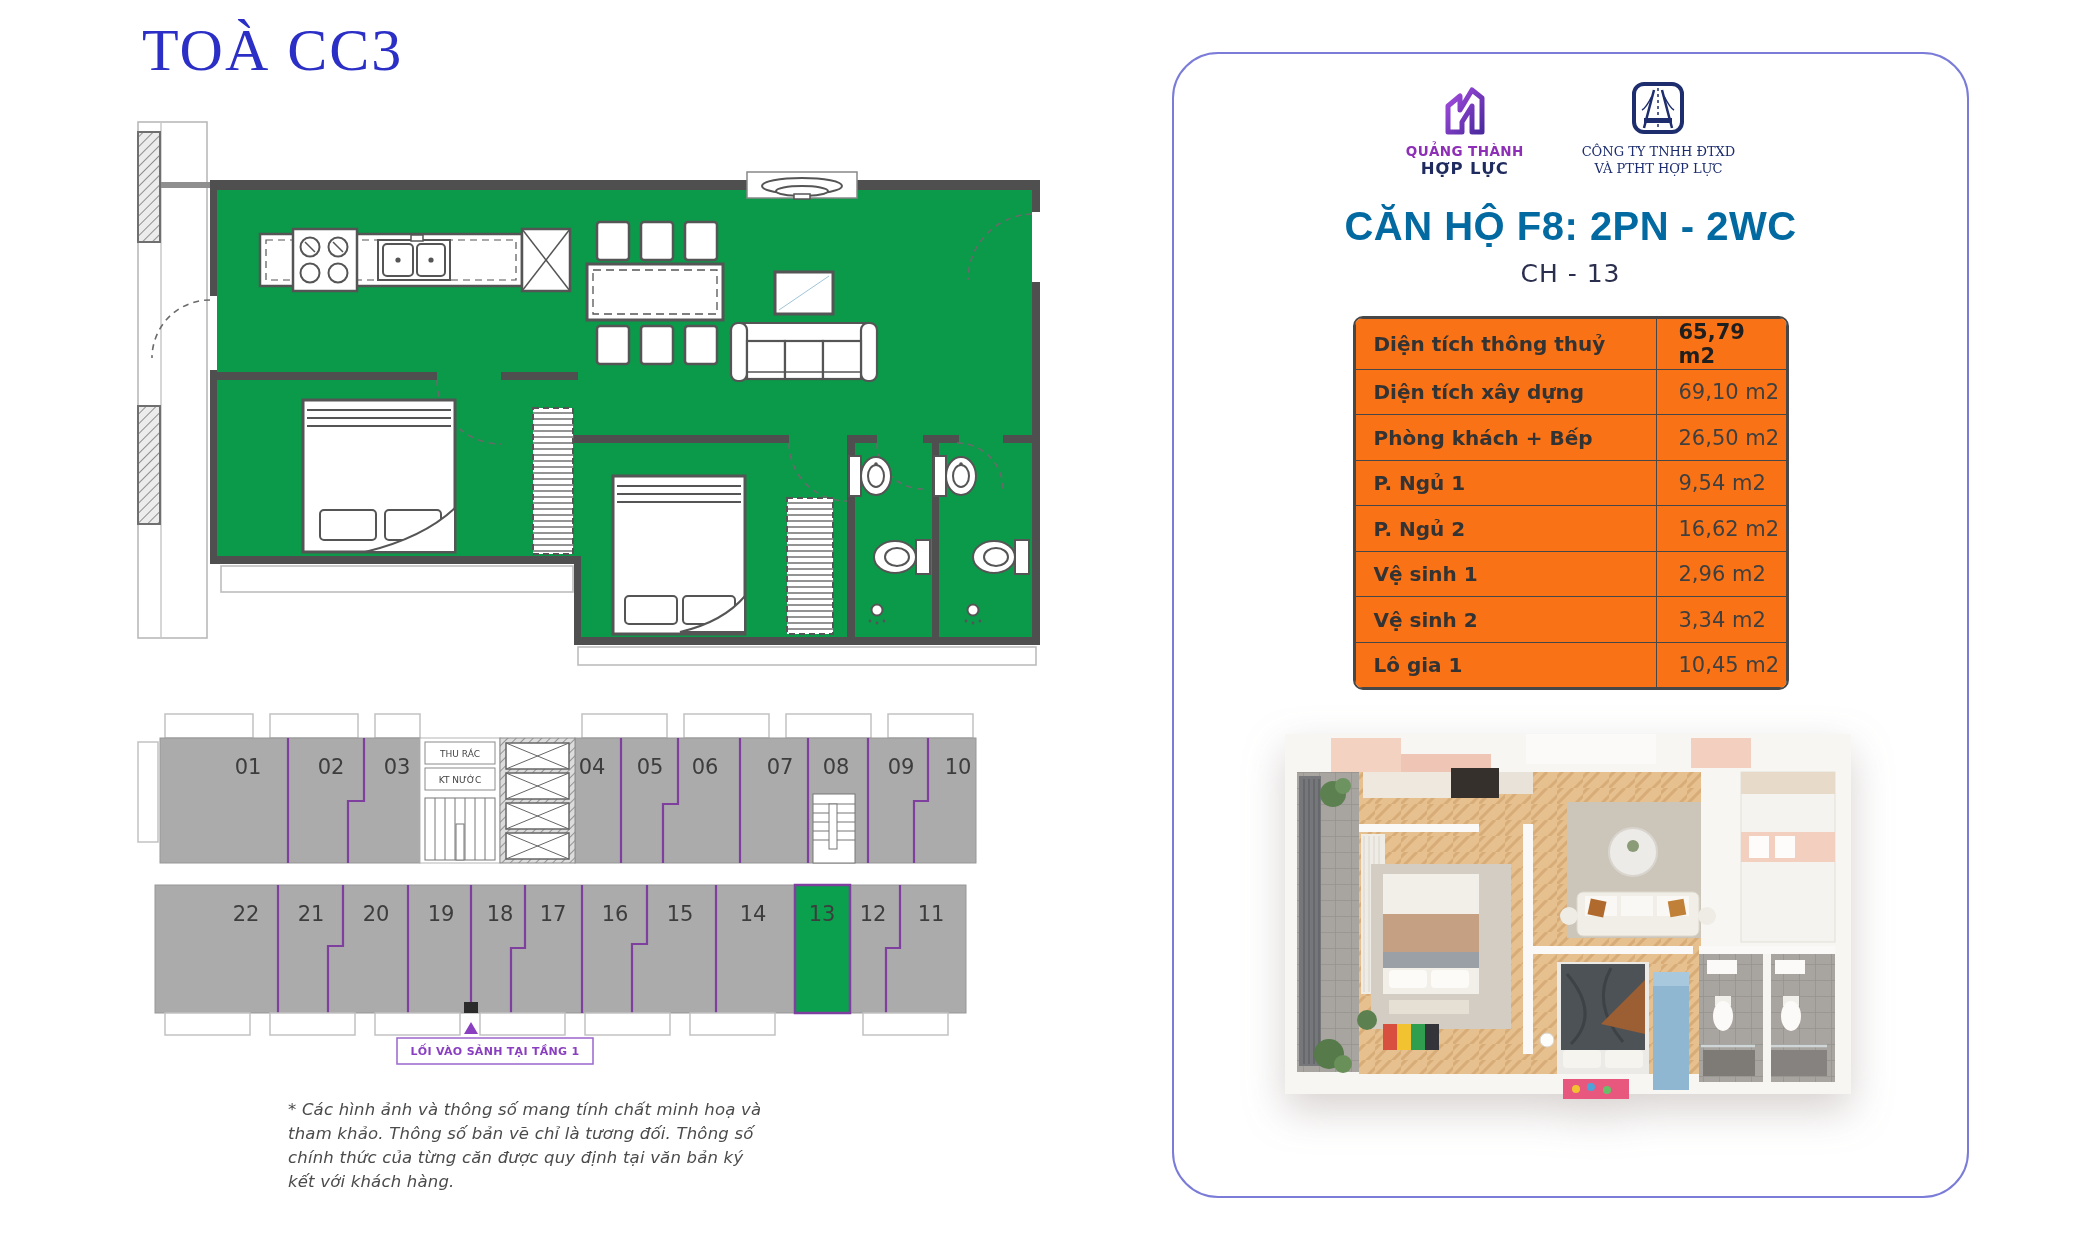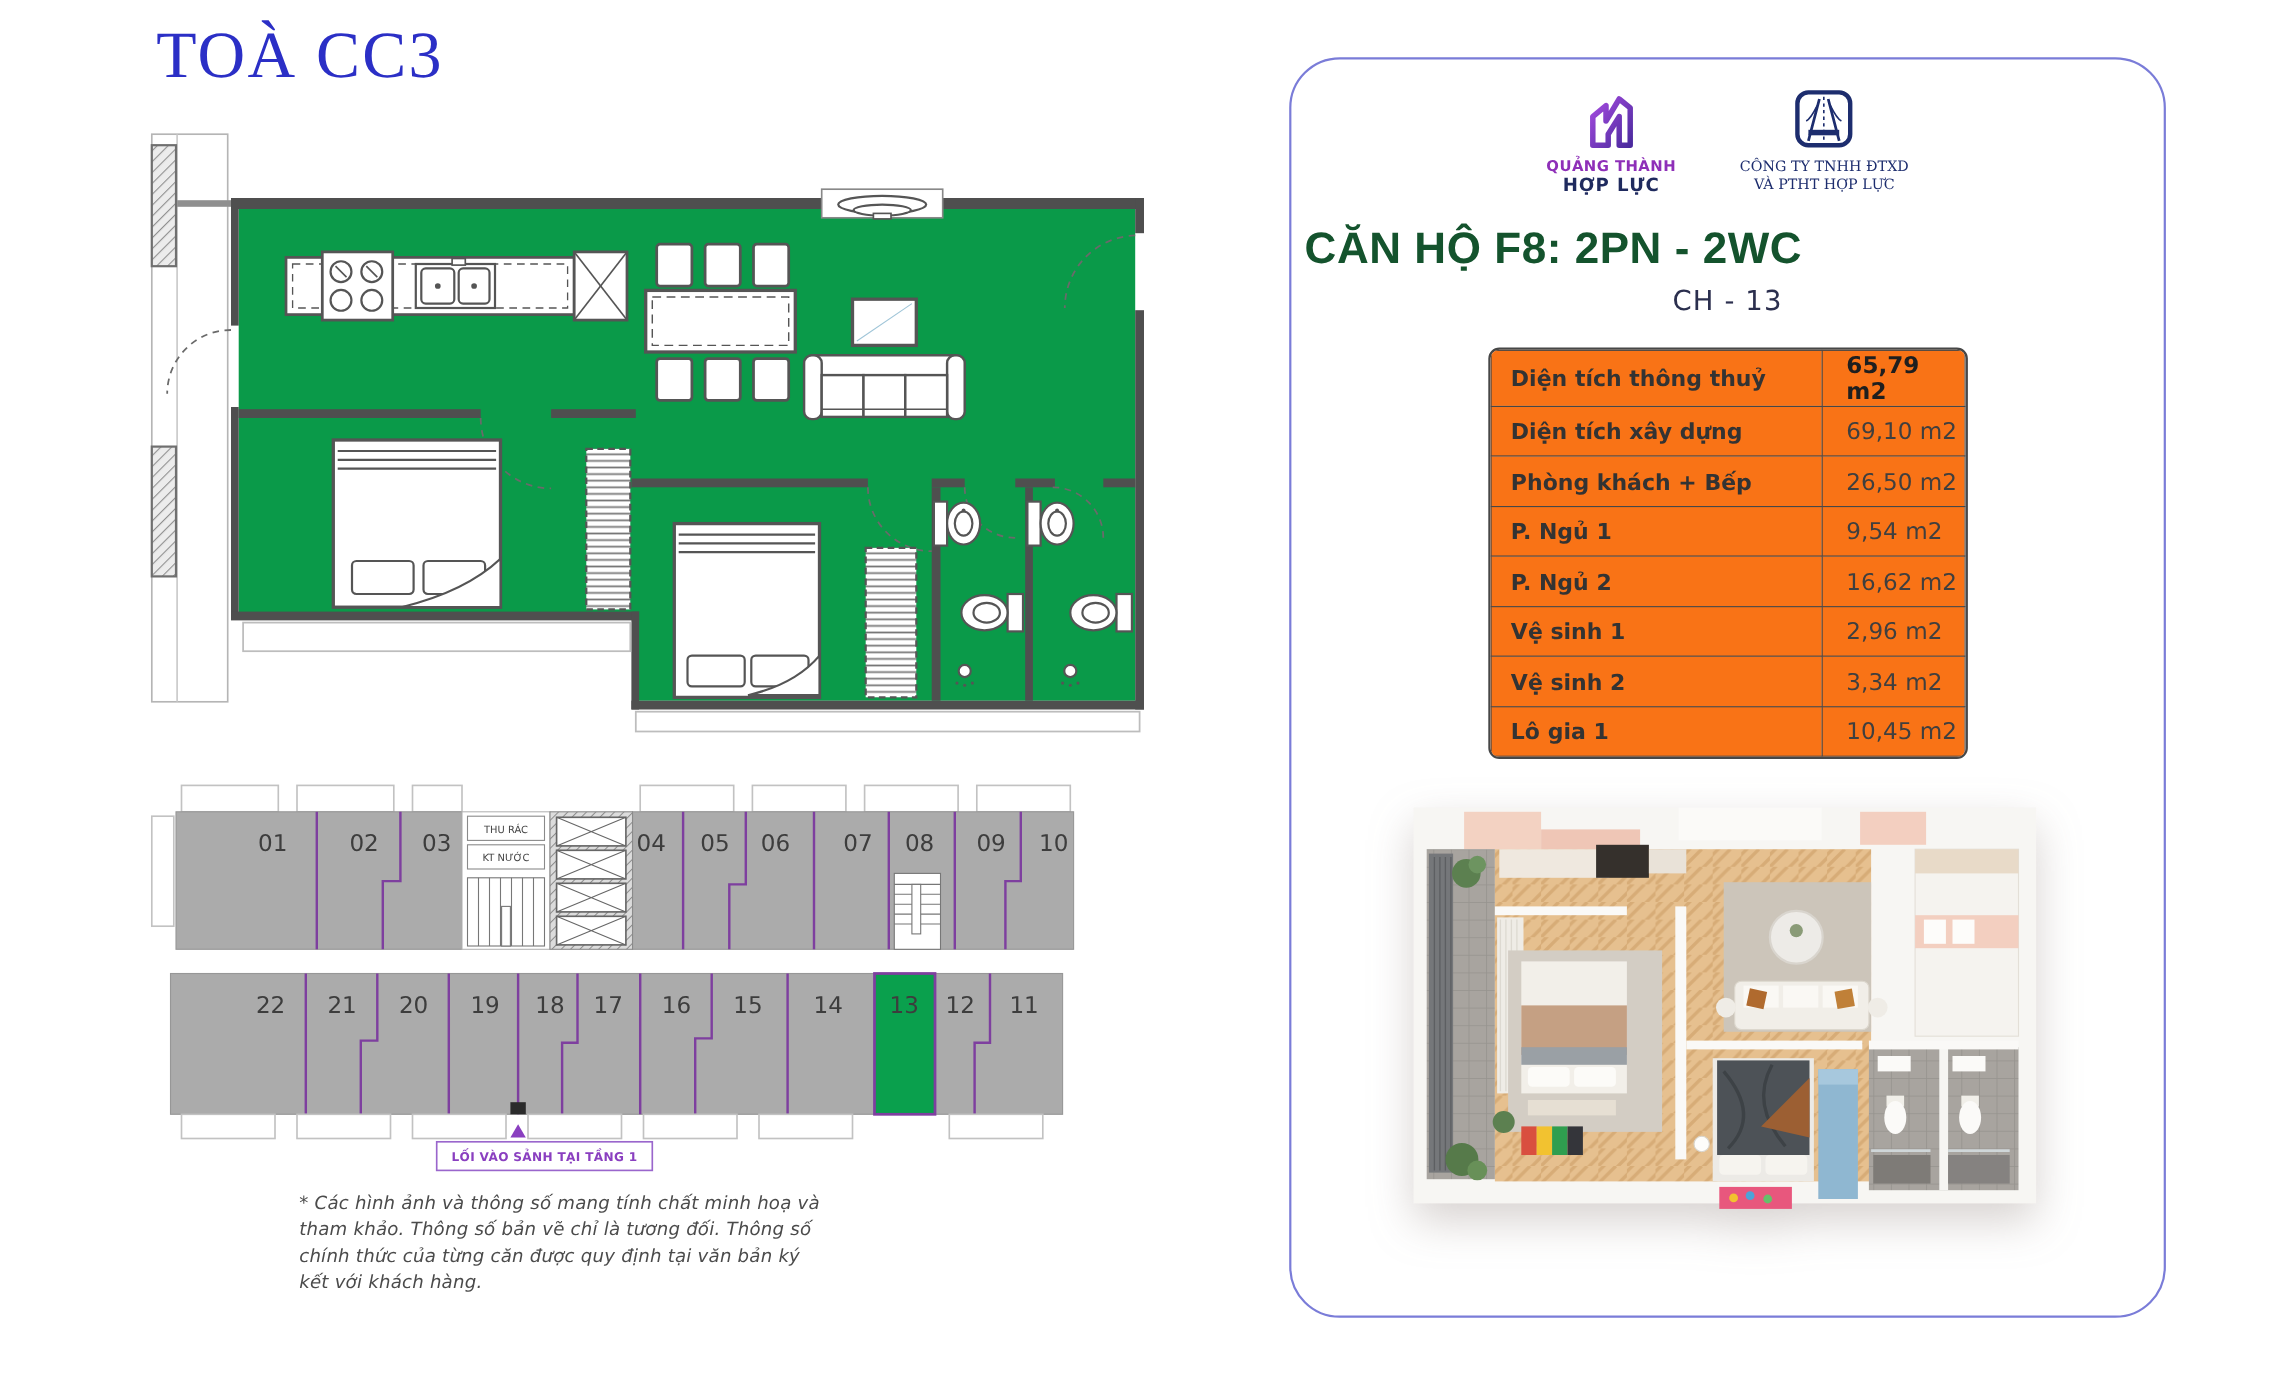--- a/index.html
+++ b/index.html
@@ -3,31 +3,31 @@
 <meta charset="utf-8">
 <style>
   html,body{margin:0;padding:0;}
   body{width:2084px;height:1250px;position:relative;background:#ffffff;overflow:hidden;
        font-family:"DejaVu Sans","Liberation Sans",sans-serif;}
   #building-title{position:absolute;left:142px;top:16px;margin:0;
        font-family:"Liberation Serif","DejaVu Serif",serif;font-weight:500;
        font-size:60px;letter-spacing:2px;color:#2b2fc6;}
   svg.plan{position:absolute;left:135px;top:110px;width:915px;height:558px;}
   svg.plate{position:absolute;left:135px;top:686px;width:870px;height:390px;}
-  #disclaimer{position:absolute;left:272px;top:1082px;width:478px;margin:0;
+  #disclaimer{position:absolute;left:272px;top:1082px;width:478px;margin:16px;
        font-size:16.5px;font-style:italic;color:#4b4b4b;line-height:1.45;letter-spacing:.2px;}
   .card{position:absolute;left:1172px;top:52px;width:797px;height:1146px;box-sizing:border-box;
        background:#fff;border:2px solid #7a7cd8;border-radius:46px;}
   .logos{display:flex;justify-content:center;align-items:flex-end;gap:58px;margin-top:26px;}
   .logo{text-align:center;}
   .logo1-l1{font-size:13.5px;font-weight:700;color:#8e2fb8;letter-spacing:.4px;margin-top:3px;}
   .logo1-l2{font-size:16.5px;font-weight:800;color:#1f2a5e;letter-spacing:.8px;}
   .logo2-text{font-family:"DejaVu Serif","Liberation Serif",serif;font-size:13px;color:#1d2d6e;
        line-height:1.3;margin-top:4px;}
-  h2.unit-title{margin:26px 12px 0;text-align:left;font-size:40px;font-weight:700;color:#14532d;
+  h2.unit-title{margin:26px 0 0;text-align:center;font-size:40px;font-weight:700;color:#0369a1;
        font-family:"Liberation Sans","DejaVu Sans",sans-serif;letter-spacing:.5px;}
   h3.unit-code{margin:10px 0 0;text-align:center;font-size:25px;font-weight:500;color:#2b2f4e;letter-spacing:1px;}
   .tablewrap{width:432px;margin:28px auto 0;border:2.5px solid #474747;border-radius:10px;overflow:hidden;background:#f3f3f3;}
   table.areas{width:100%;border-collapse:collapse;}
   table.areas th,table.areas td{border:1.6px solid #474747;background:#f97316;height:42.5px;}
   table.areas th{width:281px;text-align:left;padding-left:18px;font-size:20px;color:#333;font-weight:700;}
   table.areas td{padding-left:22px;font-size:21px;color:#3f3f3f;font-weight:400;}
   table.areas tr:first-child td{font-weight:700;color:#1f1f1f;}
   svg.render{display:block;margin:34px auto 0;width:600px;height:385px;
        filter:drop-shadow(0 16px 20px rgba(110,95,85,.28));}

